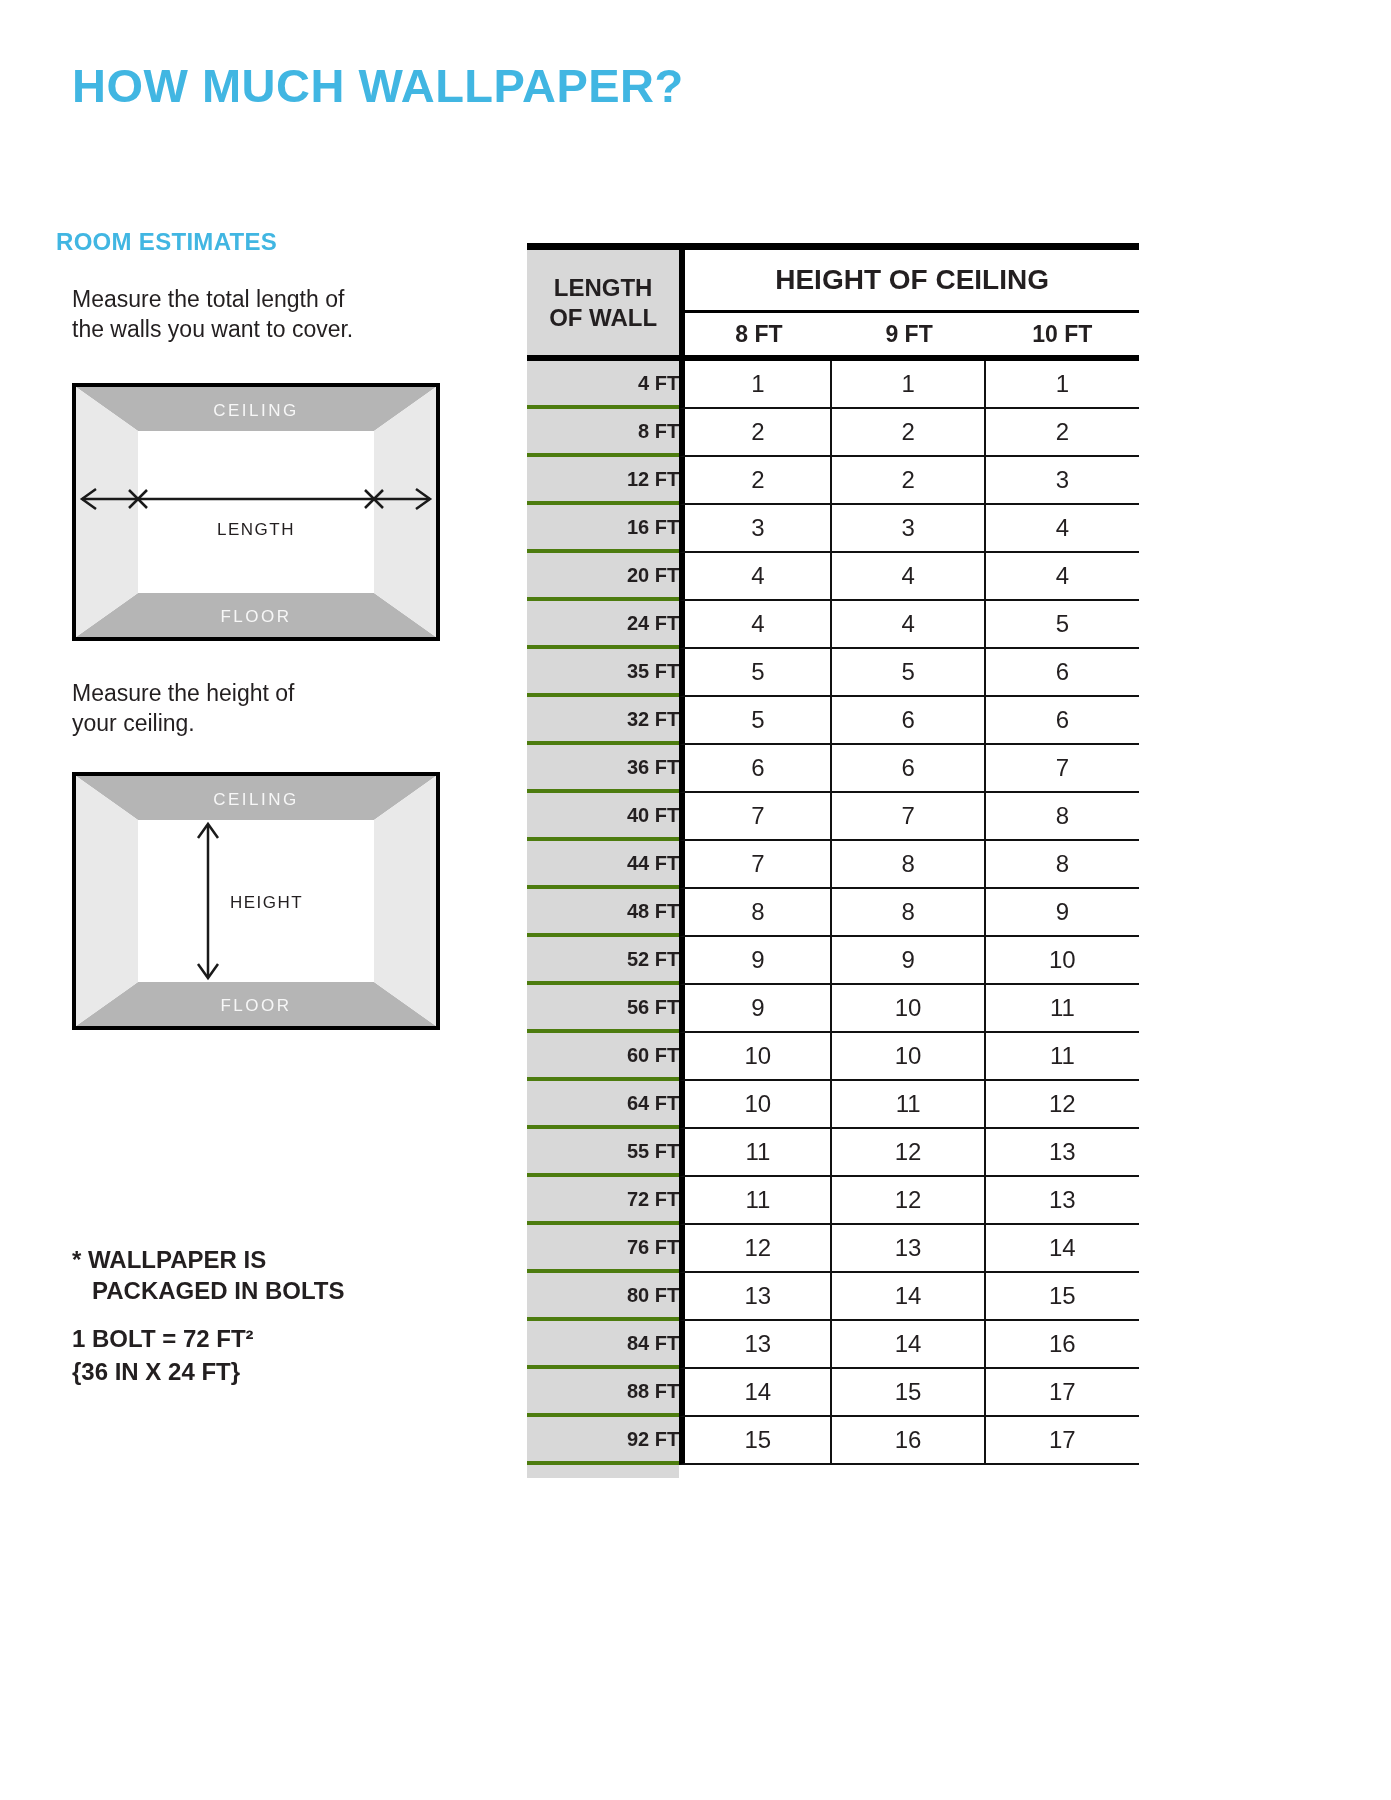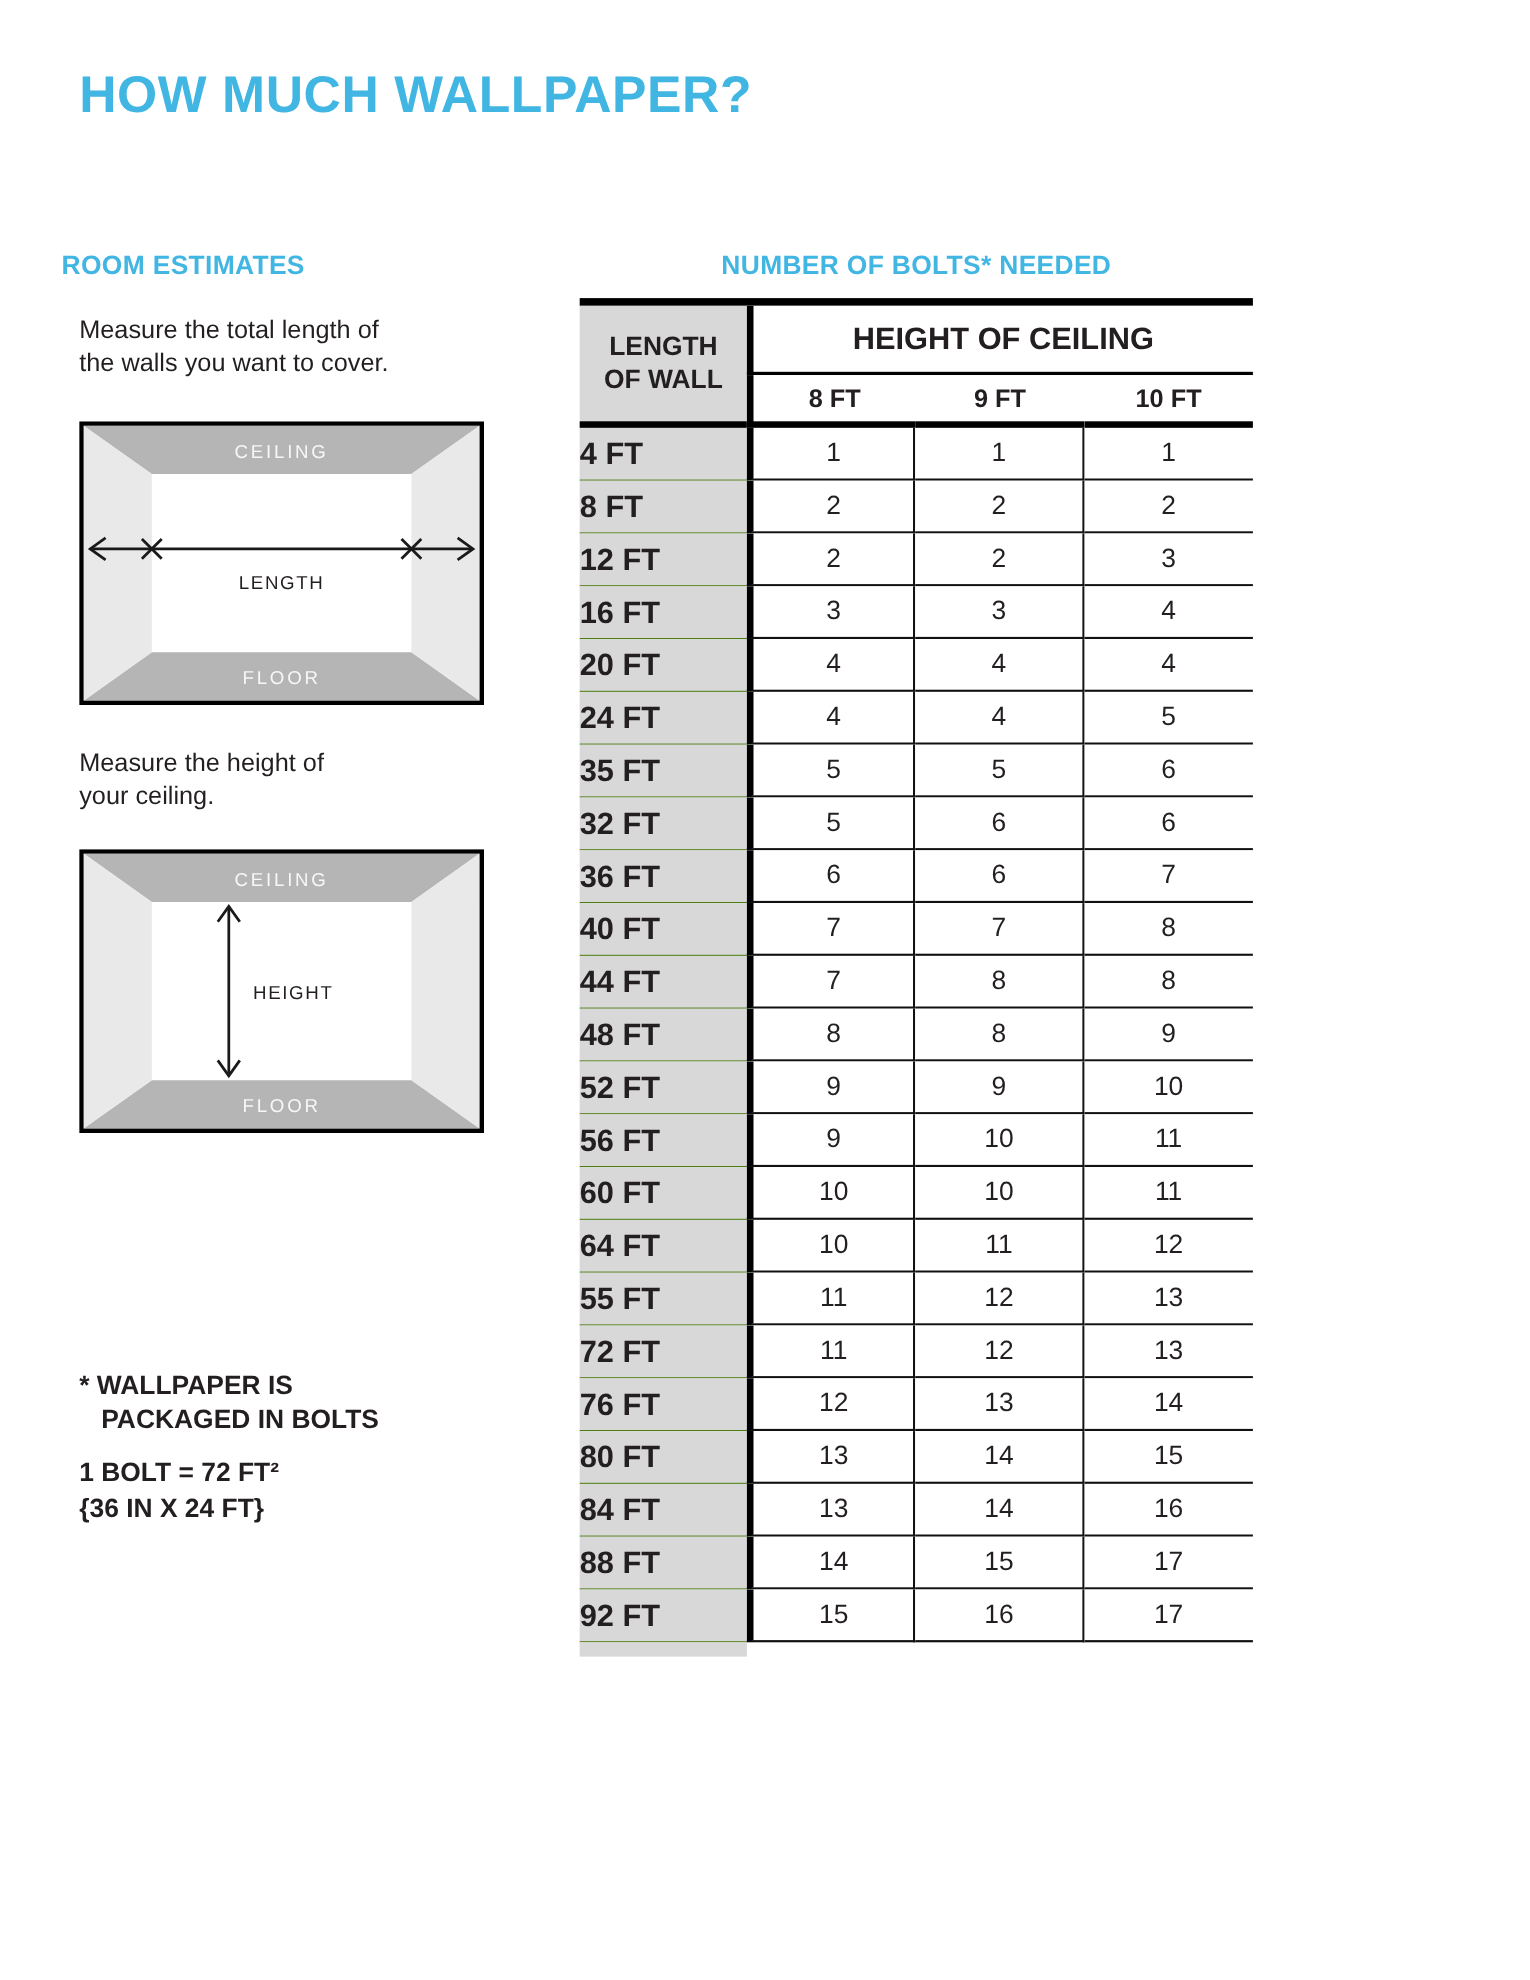--- a/index.html
+++ b/index.html
@@ -74,22 +74,22 @@
     background:#fff; color:var(--ink);
   }
   .sub-header{
     height:48px; border-bottom:6px solid #000;
     font-size:23px; font-weight:bold; text-align:center; vertical-align:middle;
     background:#fff; color:var(--ink);
   }
   .sub-header.first{ border-left:6px solid #000; }
 
   .len-cell{
-    height:48px; background:var(--cell-gray); border-bottom:1px solid #4d7c0f;
-    font-size:28px; font-weight:bold; text-align:left; vertical-align:middle;
+    height:48px; background:var(--cell-gray); border-bottom:4px solid #4d7c0f;
+    font-size:20px; font-weight:bold; text-align:right; vertical-align:middle;
     color:var(--ink);
   }
   .val-cell{
     height:48px; border-bottom:2px solid #111;
     font-size:24px; text-align:center; vertical-align:middle; background:#fff;
     color:var(--ink);
   }
   .val-cell.c1{ border-left:6px solid #000; border-right:2px solid #111; }
   .val-cell.c2{ border-right:2px solid #111; }
 
@@ -161,21 +161,20 @@
     <div>* WALLPAPER IS</div>
     <div class="indent">PACKAGED IN BOLTS</div>
   </div>
 
   <div class="bolt-info">
     <div>1 BOLT = 72 FT²</div>
     <div>{36 IN X 24 FT}</div>
   </div>
 
   <div class="table-area">
-    <div class="table-heading">NUMBER OF BOLTS* NEEDED</div>
     <table class="bolts-table">
       <colgroup>
         <col class="len-col">
           <col class="val-col">
           <col class="val-col">
           <col class="val-col">
       </colgroup>
       <thead>
         <tr>
           <td class="len-header" rowspan="2">LENGTH

